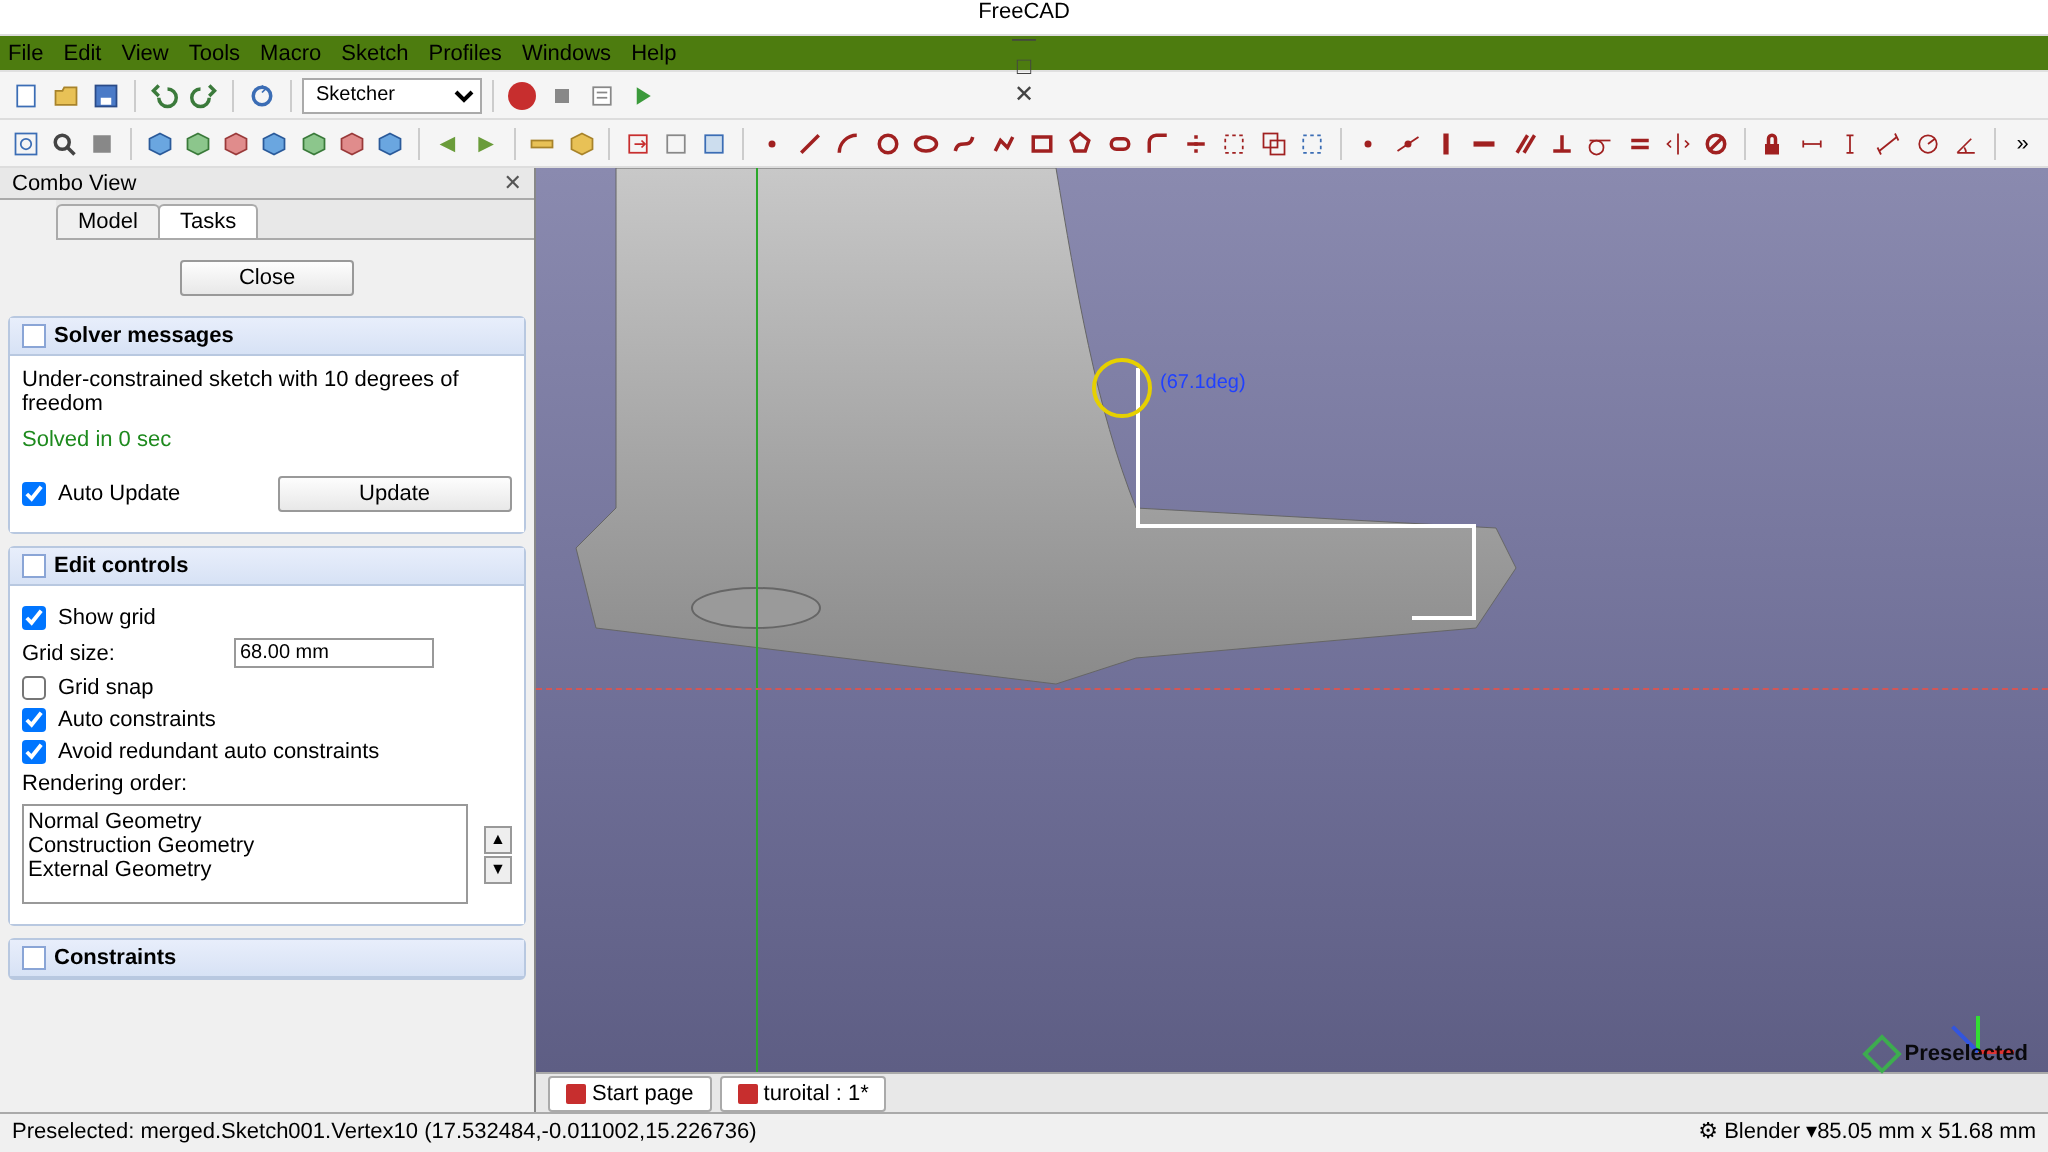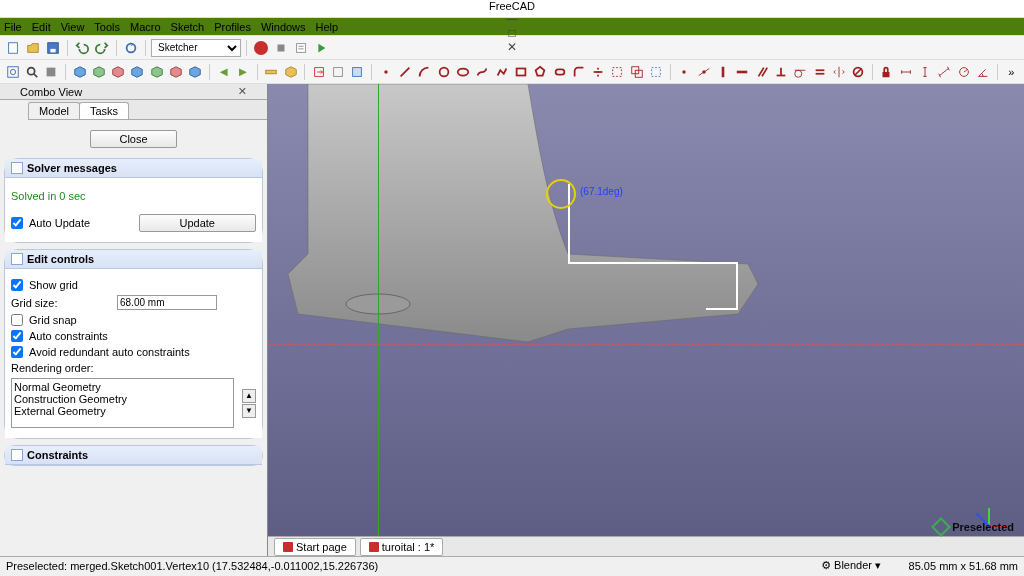--- a/index.html
+++ b/index.html
@@ -13,29 +13,29 @@
 .toolrow{height:24px;background:#f5f5f5;display:flex;align-items:center;padding:0 4px;gap:2px;border-bottom:1px solid #ddd;overflow:hidden;}
 .tb{width:18px;height:18px;display:flex;align-items:center;justify-content:center;border:1px solid transparent;border-radius:2px;}
 .tb svg{width:14px;height:14px;}
 .sep{width:1px;height:16px;background:#ccc;margin:0 3px;}
 .wbselect{width:90px;height:18px;border:1px solid #aaa;font-size:10px;padding:0 2px;background:#fff;}
 .nav-arrow{color:#6a9c3a;font-weight:bold;font-size:13px;}
 .rec{width:14px;height:14px;border-radius:50%;background:#c72e2e;}
 .red-icon{color:#a02020;}
 .main{display:flex;height:472px;}
 .sidebar{width:268px;background:#f0f0f0;border-right:1px solid #888;display:flex;flex-direction:column;}
-.combo-hdr{height:16px;background:#e8e8e8;border-bottom:1px solid #aaa;display:flex;align-items:center;padding:0 20px;justify-content:space-between;}
+.combo-hdr{height:16px;background:#e8e8e8;border-bottom:1px solid #aaa;display:flex;align-items:center;padding:0 6px;justify-content:space-between;}
 .combo-hdr .x{color:#555;cursor:default;}
 .tabs{height:20px;display:flex;border-bottom:1px solid #aaa;background:#e8e8e8;margin-left:28px;}
 .tab{padding:2px 10px;border:1px solid #aaa;border-bottom:none;background:#f0f0f0;margin-right:-1px;margin-top:2px;border-radius:3px 3px 0 0;}
 .tab.active{background:#fff;}
 .panel-body{flex:1;overflow-y:auto;background:#f0f0f0;padding:4px;}
 .close-row{display:flex;justify-content:center;margin:6px 0 10px;}
 .btn{padding:2px 28px;border:1px solid #999;background:linear-gradient(#fdfdfd,#e8e8e8);border-radius:2px;}
-.section{border:1px solid #b8c8e0;border-radius:14px;margin-bottom:6px;background:#f6f9fd;}
+.section{border:1px solid #b8c8e0;border-radius:3px;margin-bottom:6px;background:#f6f9fd;}
 .section-hdr{background:linear-gradient(#e8eefb,#d7e2f5);padding:3px 6px;color:#1a3a7a;font-weight:bold;border-bottom:1px solid #b8c8e0;display:flex;align-items:center;gap:4px;}
 .section-hdr:before{content:"";width:10px;height:10px;background:#fff;border:1px solid #8aa5d6;display:inline-block;}
 .section-body{padding:6px;background:#fff;}
 .msg-green{color:#1e8a1e;margin-top:6px;}
 .row{display:flex;align-items:center;margin:4px 0;gap:6px;}
 .row label{flex:0 0 auto;}
 input[type=checkbox]{width:12px;height:12px;}
 .num-input{width:100px;border:1px solid #999;padding:1px 2px;font-size:10px;}
 .combo{width:130px;border:1px solid #999;padding:1px 2px;font-size:10px;background:#fff;}
 .listbox{width:100%;height:50px;border:1px solid #999;background:#fff;padding:2px;overflow:auto;}
@@ -422,20 +422,21 @@
     <div class="panel-body">
       <div class="close-row">
           <button class="btn">Close</button>
         </div>
 
       <div class="section">
         <div class="section-hdr">
             <span>Solver messages</span>
           </div>
         <div class="section-body">
+          <div>Under-constrained sketch with 10 degrees of freedom</div>
           <div class="msg-green">Solved in 0 sec</div>
           <div class="row" style="margin-top:12px;">
             <input type="checkbox" checked="" style="">
             <label>Auto Update</label>
             <div style="flex:1"></div>
             <button class="btn" style="padding:2px 40px">Update</button>
           </div>
         </div>
       </div>
 
@@ -527,17 +528,17 @@
     </div>
     <div class="watermark">
         <div class="hex"></div>
         <span>Preselected</span>
       </div>
   </div>
 </div>
 
 <div class="status">
   <span>Preselected: merged.Sketch001.Vertex10 (17.532484,-0.011002,15.226736)</span>
-  <span style="display:flex;gap:28px;align-items:center">
+  <span style="display:flex;gap:0;align-items:center">
     <span>⚙ <span>Blender</span> ▾</span>
     <span>85.05 mm x 51.68 mm</span>
   </span>
 </div>
 
 </body></html>

